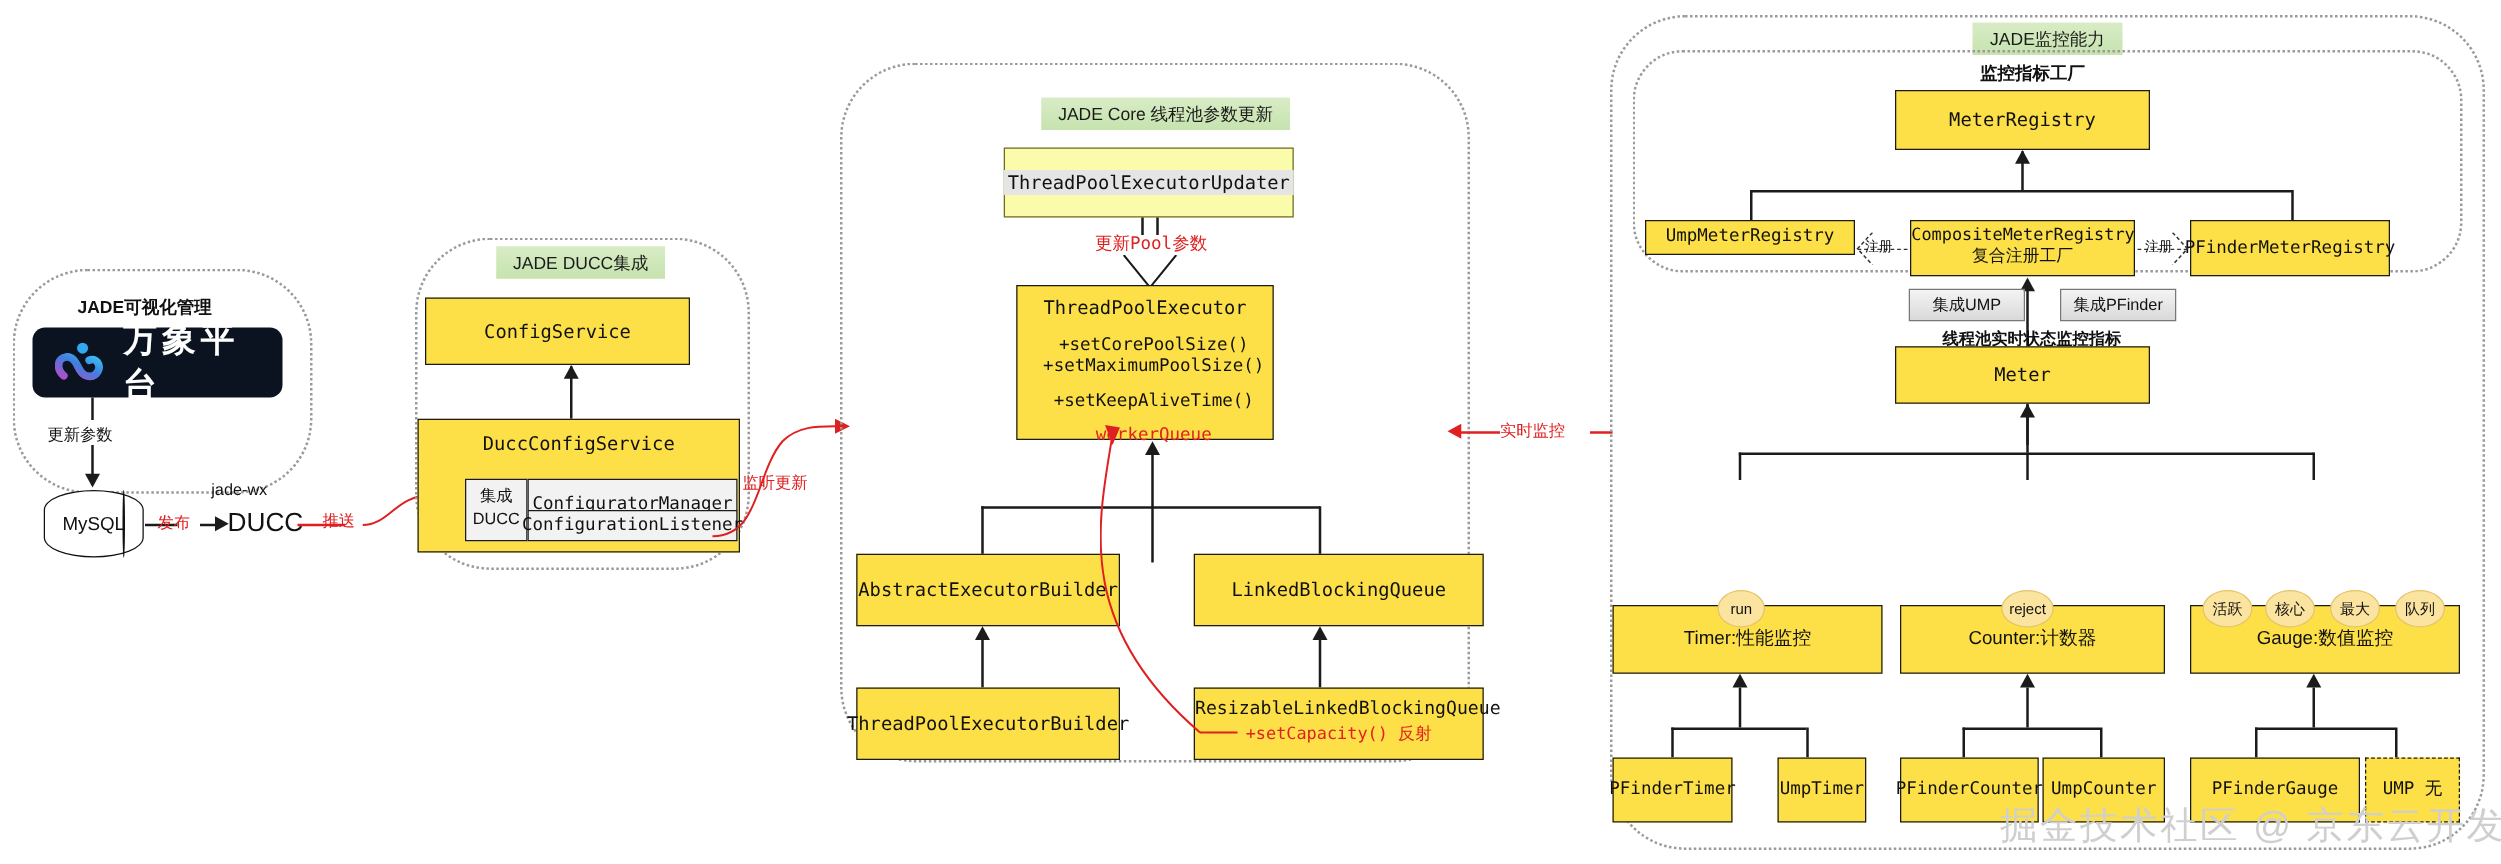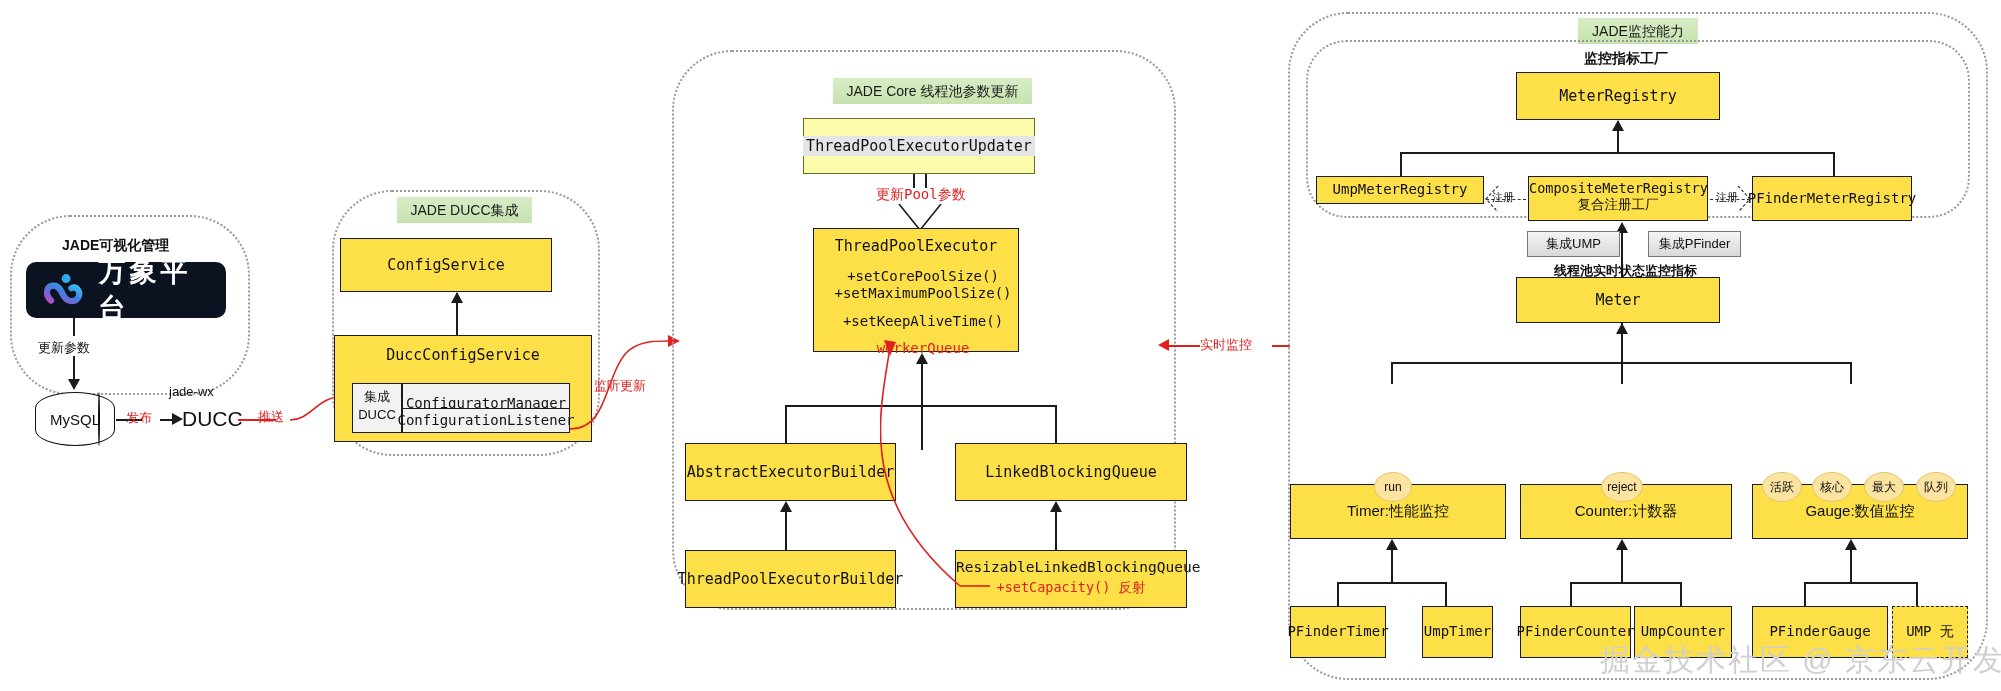--- a/index.html
+++ b/index.html
@@ -116,21 +116,21 @@
 
   <div class="box" style="left:340px;top:238px;width:212px;height:54px;">ConfigService</div>
 
   <div class="ln v" style="left:456px;top:293px;height:42px;"></div>
   <div class="arrup" style="left:451px;top:292px;"></div>
 
   <div class="box" style="left:334px;top:335px;width:258px;height:107px;display:block;">
     <div style="text-align:center;padding-top:10px;font-size:15px;">DuccConfigService</div>
   </div>
 
-  <div class="abs" style="left:352px;top:383px;width:218px;height:50px;">
+  <div class="abs" style="left:372px;top:383px;width:218px;height:50px;">
     <div class="box gray" style="left:0;top:0;width:50px;height:50px;display:block;font-size:13px;font-family:'Liberation Sans',sans-serif;">
       <div style="text-align:center;padding-top:5px;">集成</div>
       <div style="text-align:center;padding-top:2px;">DUCC</div>
     </div>
     <div class="box gray" style="left:50px;top:0;width:168px;height:41px;font-size:14px;">ConfiguratorManager</div>
     <div class="box gray" style="left:50px;top:25px;width:168px;height:25px;font-size:14px;">ConfigurationListener</div>
   </div>
 
   <svg class="abs" style="left:568px;top:335px;width:120px;height:100px;">
     <path d="M2,94 C40,94 36,44 58,18 C70,6 86,6 100,6" stroke="#e02020" stroke-width="1.6" fill="none"></path>

